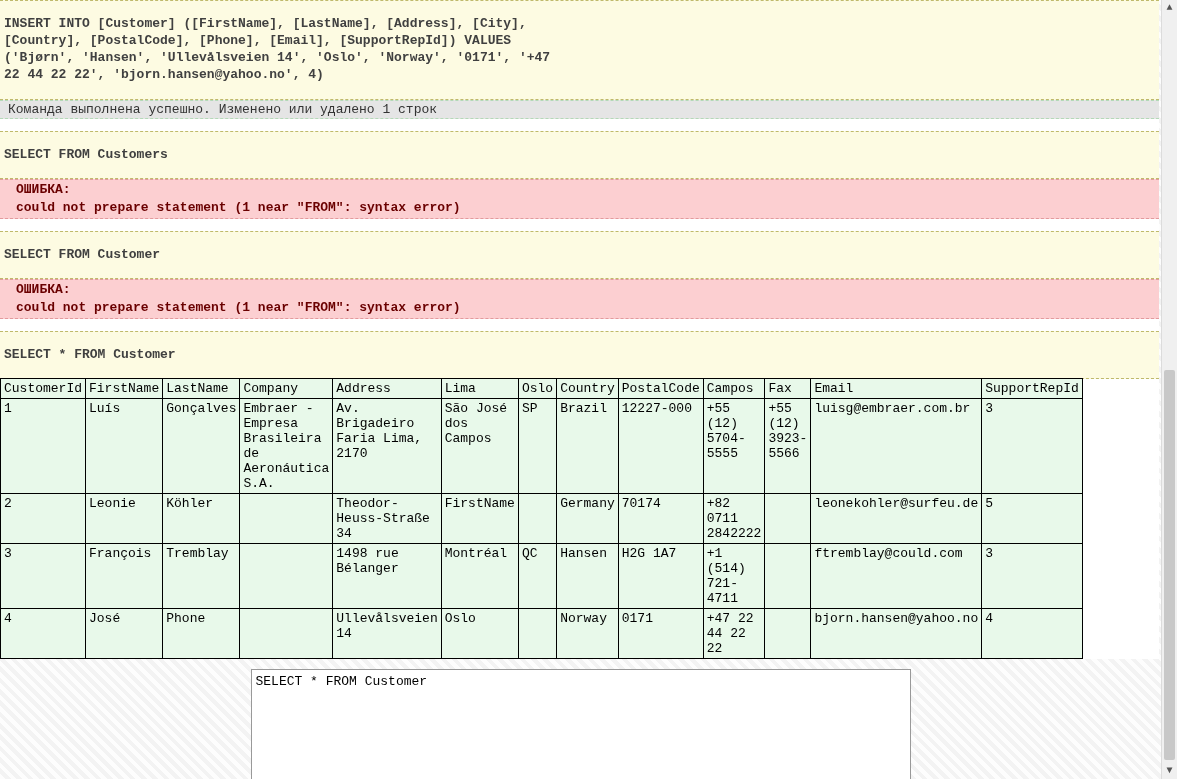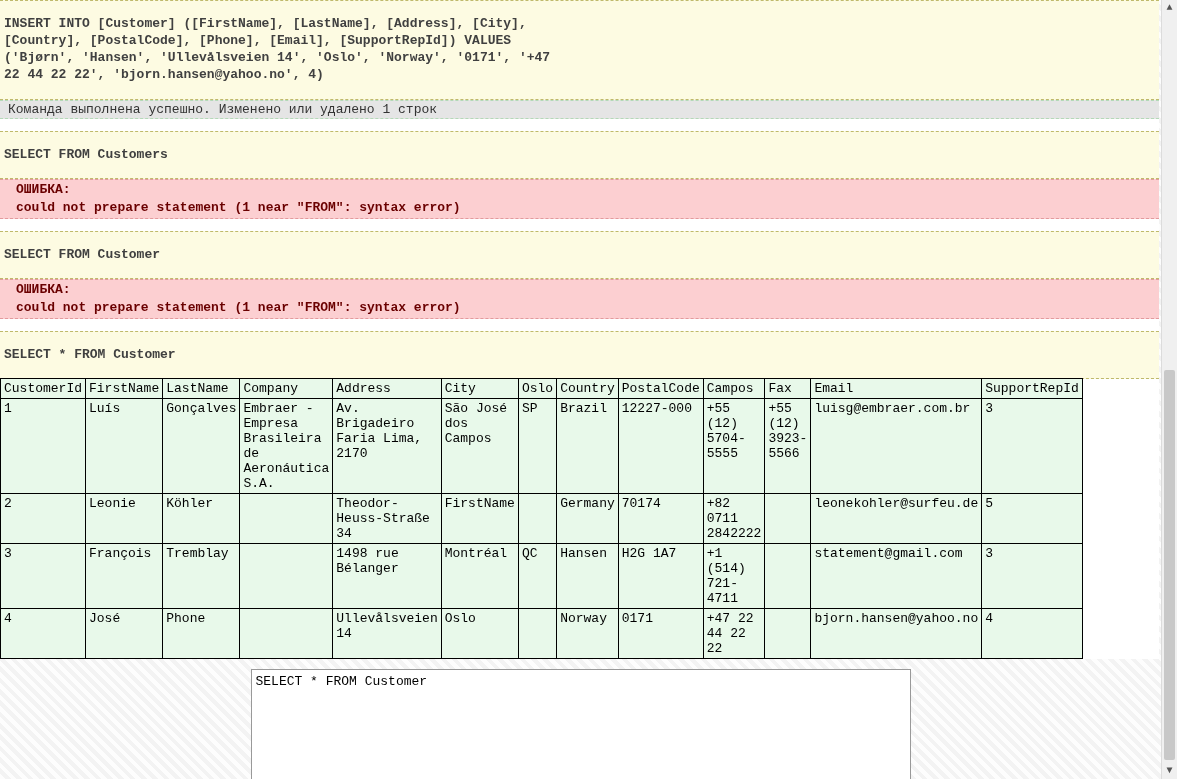--- a/index.html
+++ b/index.html
@@ -164,21 +164,21 @@
     <div class="query">SELECT * FROM Customer</div>
 
     <table class="result">
       <thead>
         <tr>
           <th>CustomerId</th>
           <th>FirstName</th>
           <th>LastName</th>
           <th>Company</th>
           <th>Address</th>
-          <th>City</th>
+          <th>Lima</th>
           <th>Oslo</th>
           <th>Country</th>
           <th>PostalCode</th>
           <th>Campos</th>
           <th>Fax</th>
           <th>Email</th>
           <th>SupportRepId</th>
         </tr>
       </thead>
       <tbody>
@@ -217,21 +217,21 @@
           <td>François</td>
           <td>Tremblay</td>
           <td></td>
           <td>1498 rue Bélanger</td>
           <td>Montréal</td>
           <td>QC</td>
           <td>Hansen</td>
           <td>H2G 1A7</td>
           <td>+1 (514) 721-4711</td>
           <td></td>
-          <td>statement@gmail.com</td>
+          <td>ftremblay@could.com</td>
           <td>3</td>
         </tr>
         <tr>
           <td>4</td>
           <td>José</td>
           <td>Phone</td>
           <td></td>
           <td>Ullevålsveien 14</td>
           <td>Oslo</td>
           <td></td>

